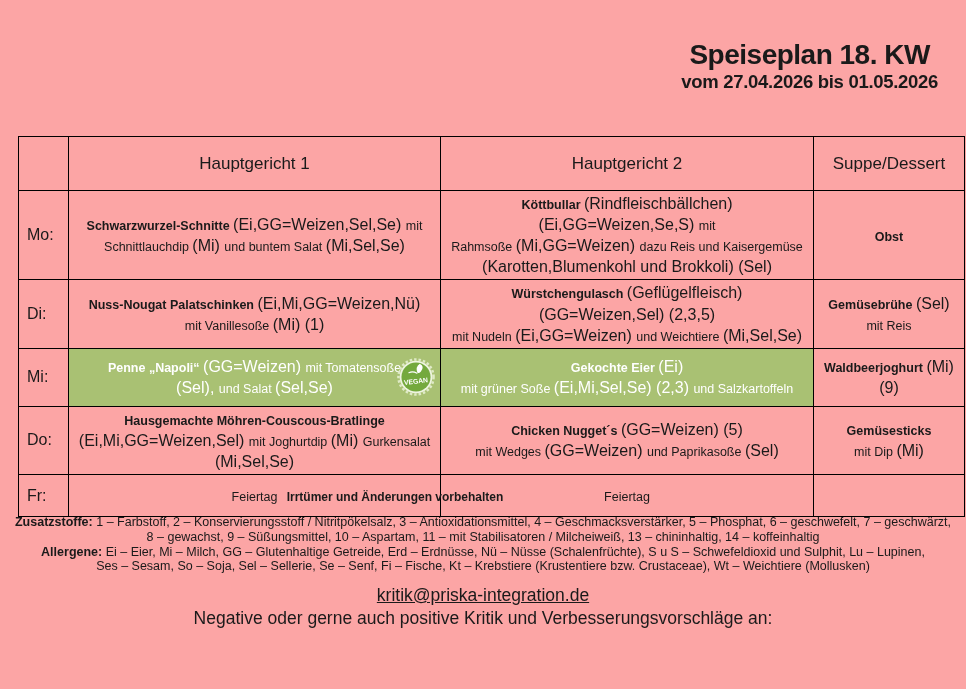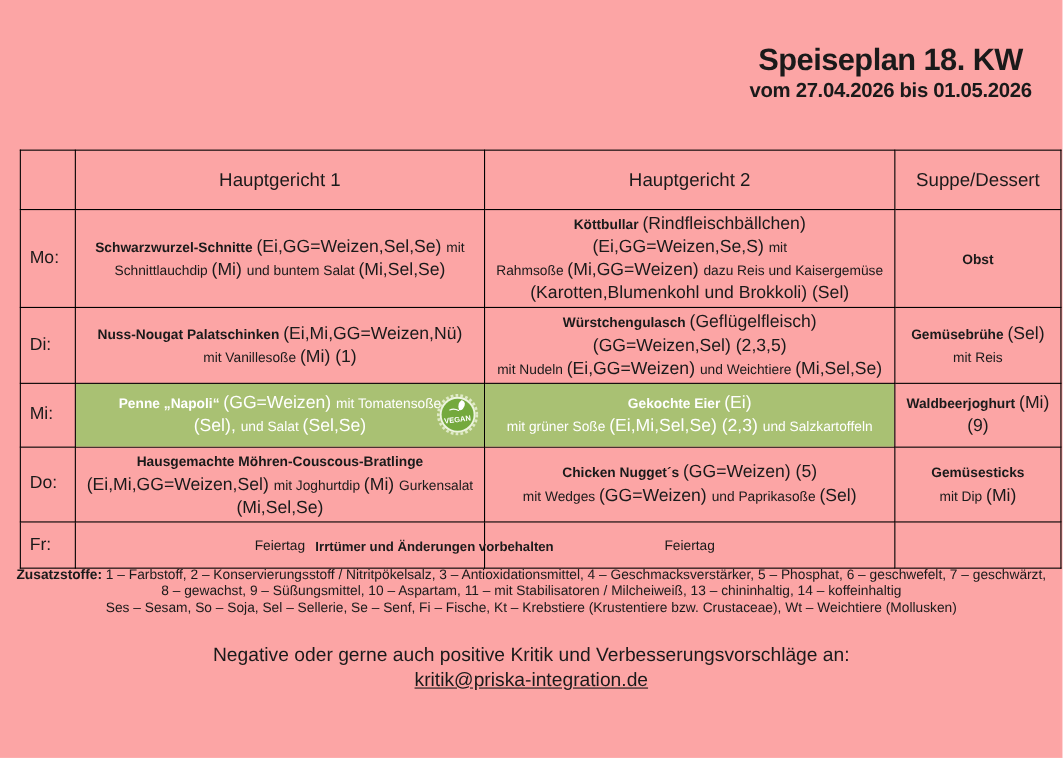--- a/index.html
+++ b/index.html
@@ -112,21 +112,22 @@
           </tr>
         </tbody>
     </table>
   </div>
 
   <div id="disclaimer">Irrtümer und Änderungen vorbehalten</div>
 
   <div id="additives">
     <div><span class="seg-b">Zusatzstoffe:</span><span class="seg-r"> 1 – Farbstoff, 2 – Konservierungsstoff / Nitritpökelsalz, 3 – Antioxidationsmittel, 4 – Geschmacksverstärker, 5 – Phosphat, 6 – geschwefelt, 7 – geschwärzt,</span></div>
     <div><span class="seg-r">8 – gewachst, 9 – Süßungsmittel, 10 – Aspartam, 11 – mit Stabilisatoren / Milcheiweiß, 13 – chininhaltig, 14 – koffeinhaltig</span></div>
+    <div><span class="seg-b">Allergene:</span><span class="seg-r"> Ei – Eier, Mi – Milch, GG – Glutenhaltige Getreide, Erd – Erdnüsse, Nü – Nüsse (Schalenfrüchte), S u S – Schwefeldioxid und Sulphit, Lu – Lupinen,</span></div>
     <div><span class="seg-r">Ses – Sesam, So – Soja, Sel – Sellerie, Se – Senf, Fi – Fische, Kt – Krebstiere (Krustentiere bzw. Crustaceae), Wt – Weichtiere (Mollusken)</span></div>
   </div>
 
   <div id="feedback">
+    <div><a href="#">kritik@priska-integration.de</a></div>
     <div>Negative oder gerne auch positive Kritik und Verbesserungsvorschläge an:</div>
-    <div><a href="#">kritik@priska-integration.de</a></div>
   </div>
 
 </div>
 
 </body></html>

